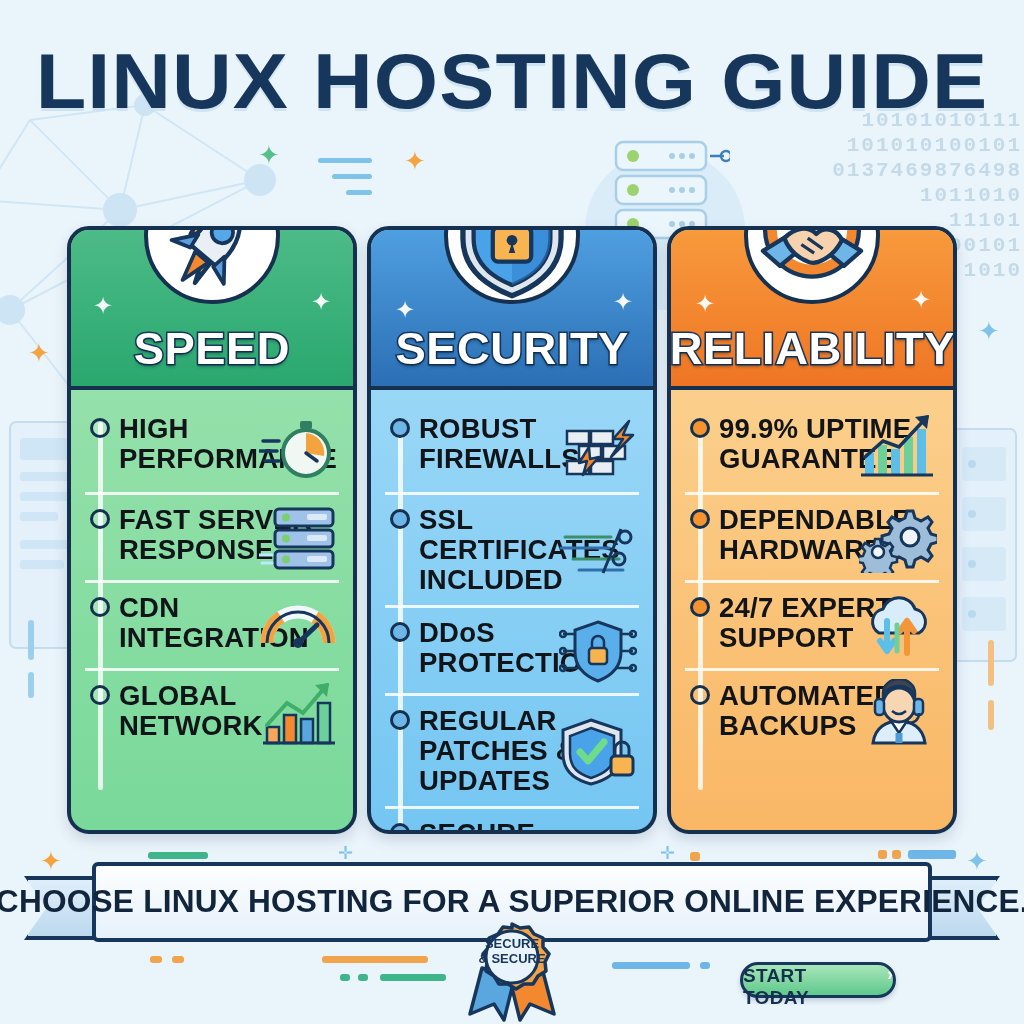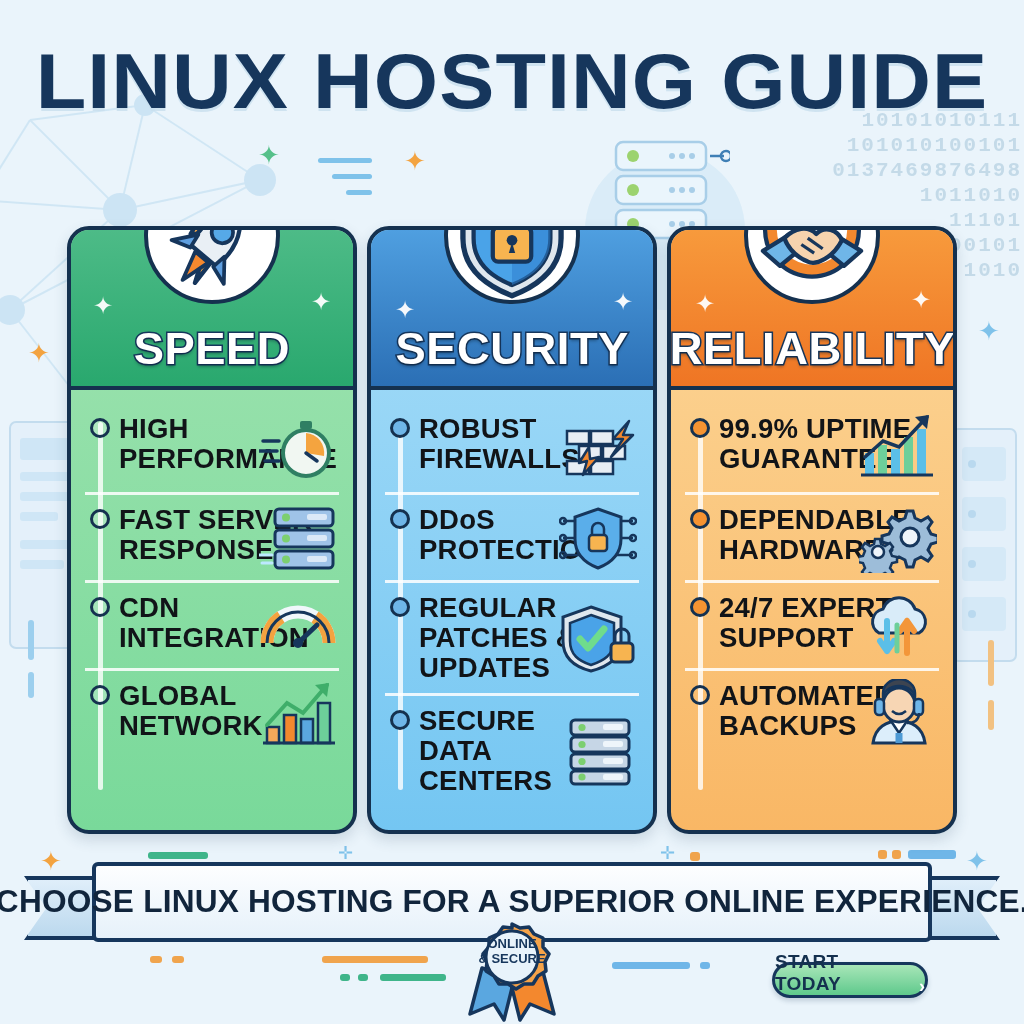--- a/index.html
+++ b/index.html
@@ -144,25 +144,25 @@
   
   .badge { position: absolute; left: 452px; top: 922px; width: 120px; height: 100px; }
   .badge-text {
     position: absolute; left: 0; top: 14px; width: 120px; text-align: center;
     font-family: "Liberation Sans Narrow", "Liberation Sans", sans-serif;
     font-size: 13px; font-weight: bold; color: #16365c; line-height: 15px;
   }
 
   
   .cta {
-    position: absolute; left: 772px; top: 962px;
+    position: absolute; left: 740px; top: 962px;
     width: 156px; height: 36px; border-radius: 18px;
     background: linear-gradient(180deg,#a8e6b8 0%,#5fc98c 100%);
     border: 3px solid #16365c;
-    display: flex; align-items: flex-end; justify-content: center; gap: 20px;
+    display: flex; align-items: flex-start; justify-content: center; gap: 20px;
     box-shadow: 0 3px 5px rgba(30,60,90,.2);
   }
   .cta-label {
     font-family: "Liberation Sans Narrow", "Liberation Sans", sans-serif;
     font-size: 19px; font-weight: bold; color: #14304e; letter-spacing: .3px;
   }
   .cta-chev { font-size: 18px; font-weight: bold; color: #ffffff; line-height: 1; }
 </style>
 </head>
 <body>
@@ -410,20 +410,37 @@
             <rect x="20" y="33" width="22" height="13"></rect>
               <rect x="44" y="33" width="22" height="13"></rect>
             <rect x="8" y="48" width="22" height="13"></rect>
               <rect x="32" y="48" width="22" height="13"></rect>
           </g>
           <path d="M70 8 L54 26 L64 26 L52 44 L74 22 L64 22 Z" fill="#f3882e" stroke="#16365c" stroke-width="2.5" stroke-linejoin="round"></path>
           <path d="M30 34 L20 50 L28 48 L24 62 L40 44 L31 46 Z" fill="#f3882e" stroke="#16365c" stroke-width="2.5" stroke-linejoin="round"></path>
         </svg>
       </div>
 
+      <div class="item">
+        <span class="bullet"></span>
+        <span class="item-label">SSL CERTIFICATES INCLUDED</span>
+        <svg class="item-art" viewBox="0 0 78 70">
+          <g stroke="#3b8f6a" stroke-width="3" stroke-linecap="round" fill="none">
+            <line x1="6" y1="22" x2="52" y2="22"></line>
+              <line x1="14" y1="44" x2="60" y2="44"></line>
+          </g>
+          <g stroke="#2f6fae" stroke-width="3" stroke-linecap="round" fill="none">
+            <line x1="2" y1="33" x2="50" y2="33"></line>
+              <line x1="20" y1="55" x2="64" y2="55"></line>
+          </g>
+          <circle cx="66" cy="22" r="6" fill="none" stroke="#16365c" stroke-width="3"></circle>
+          <circle cx="60" cy="44" r="6" fill="none" stroke="#16365c" stroke-width="3"></circle>
+          <line x1="44" y1="58" x2="62" y2="14" stroke="#16365c" stroke-width="3"></line>
+        </svg>
+      </div>
 
       <div class="item">
         <span class="bullet"></span>
         <span class="item-label">DDoS PROTECTION</span>
         <svg class="item-art" viewBox="0 0 78 70">
           <g stroke="#16365c" stroke-width="2.5" fill="none">
             <line x1="4" y1="18" x2="22" y2="18"></line>
               <line x1="4" y1="35" x2="20" y2="35"></line>
               <line x1="4" y1="52" x2="22" y2="52"></line>
             <line x1="56" y1="18" x2="74" y2="18"></line>
@@ -577,21 +594,21 @@
 </div>
 
 <div class="badge">
   <svg viewBox="0 0 120 100" width="120" height="100">
     <path d="M30 46 L18 92 L42 82 L52 98 L62 58 Z" fill="#5aa7e0" stroke="#16365c" stroke-width="3.5" stroke-linejoin="round"></path>
     <path d="M90 46 L102 92 L78 82 L68 98 L58 58 Z" fill="#f3882e" stroke="#16365c" stroke-width="3.5" stroke-linejoin="round"></path>
     <path d="M60 2 l8 4 9-1 5 7 9 4 0 9 6 7 -4 8 1 9 -8 5 -5 8 -9 0 -8 5 -8-5 -9 0 -5-8 -8-5 1-9 -4-8 6-7 0-9 9-4 5-7 9 1 Z" fill="#f5a349" stroke="#16365c" stroke-width="3.5" stroke-linejoin="round"></path>
     <circle cx="60" cy="35" r="26" fill="#e8f3fb" stroke="#16365c" stroke-width="3"></circle>
   </svg>
   <div class="badge-text">
-    <div>ONLINE</div>
+    <div>SECURE</div>
     <div>&amp; SECURE</div>
   </div>
 </div>
 
 <div class="cta">
   <span class="cta-label">START TODAY</span>
   <span class="cta-chev">›</span>
 </div>
 
 </body></html>

